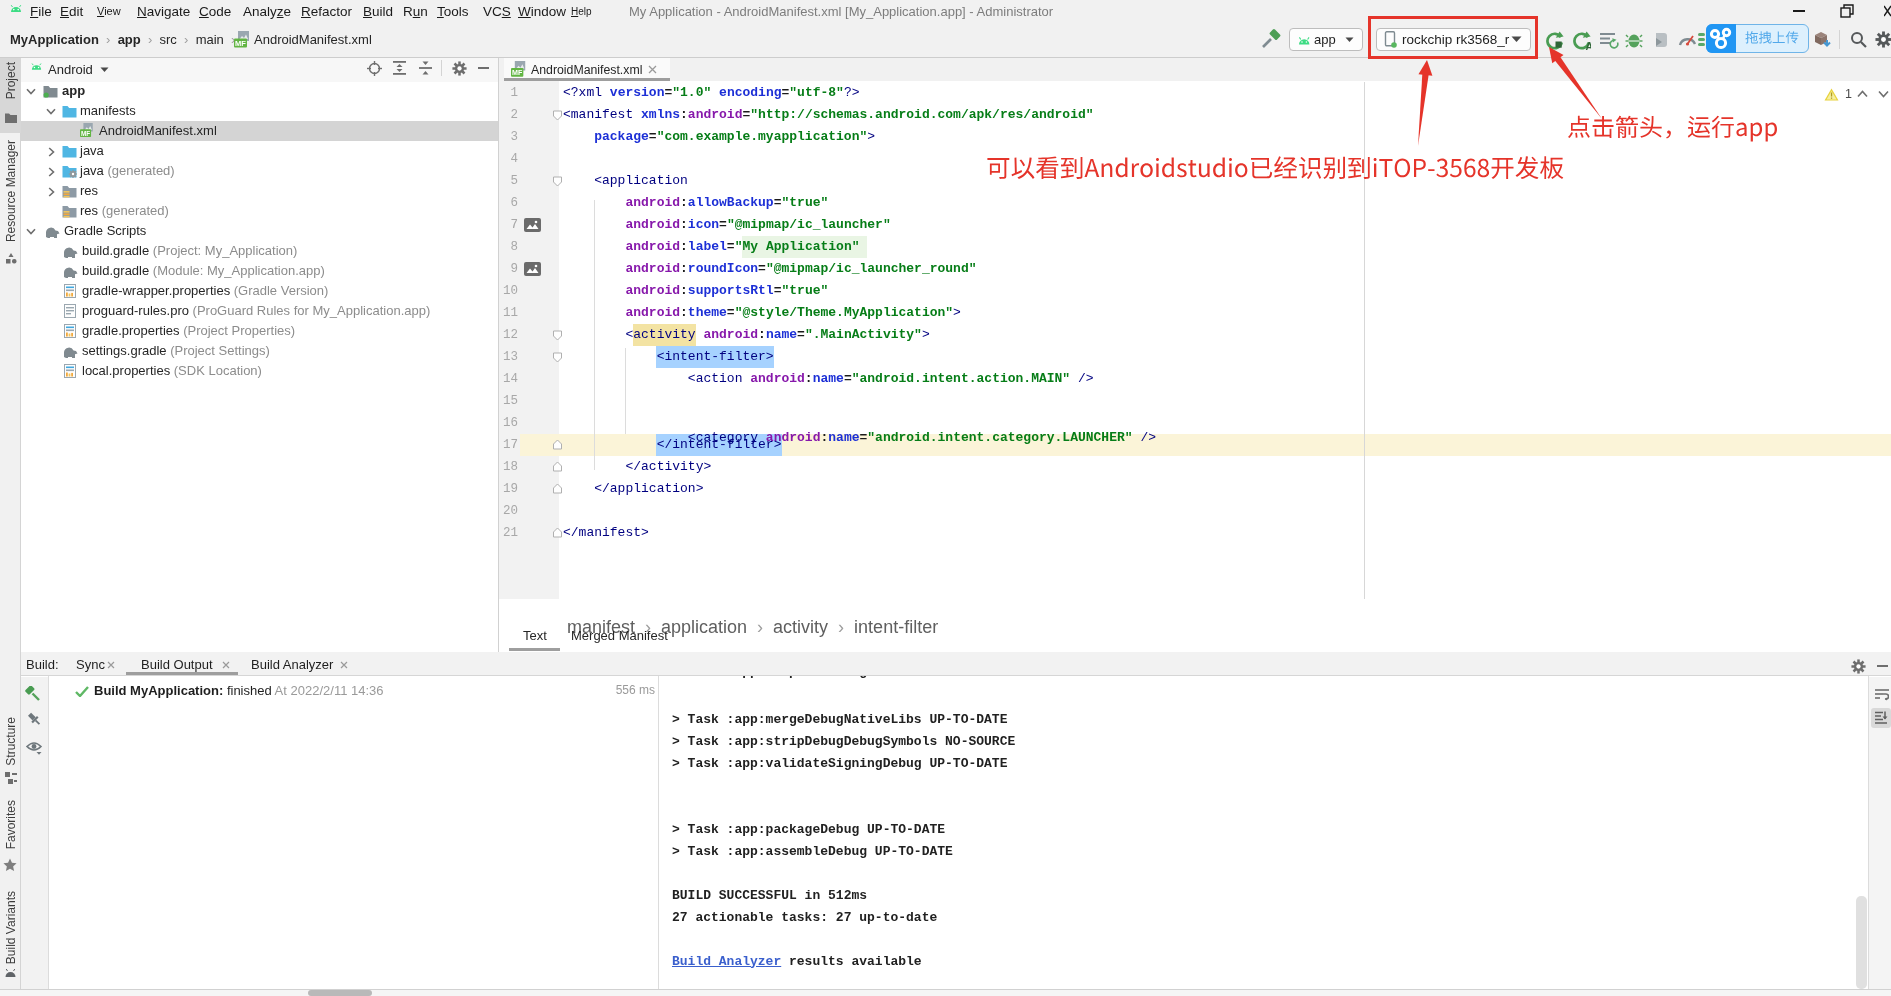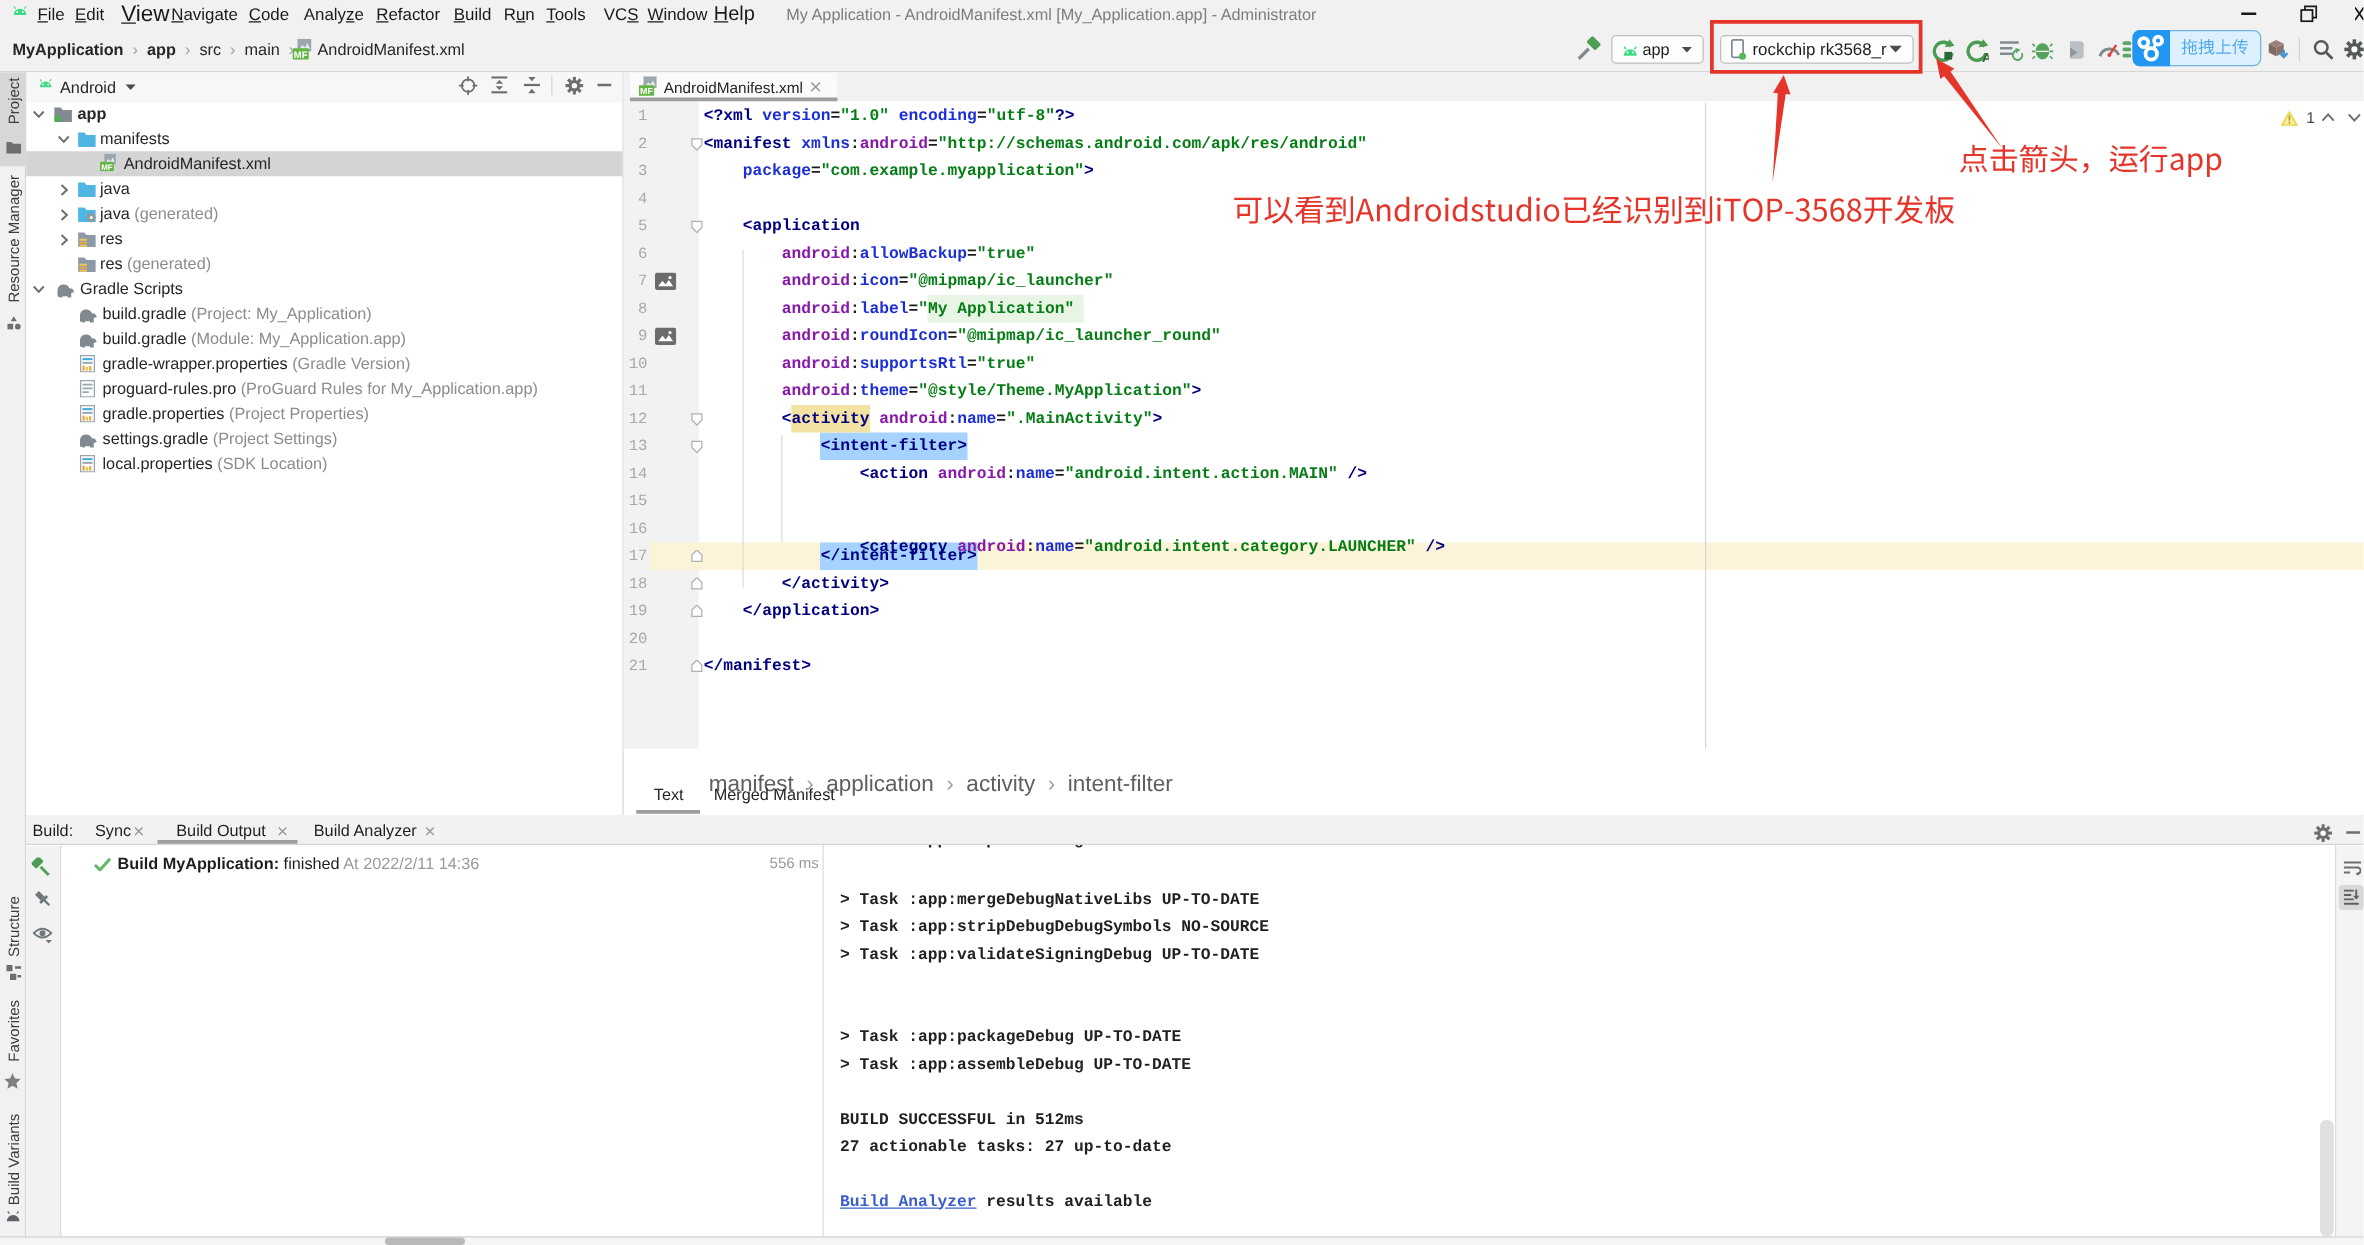--- a/index.html
+++ b/index.html
@@ -1,17 +1,17 @@
 <!DOCTYPE html>
 <html><head><meta charset="utf-8"><style>
 *{margin:0;padding:0;box-sizing:border-box}
 html,body{width:1891px;height:996px;overflow:hidden}
 body{font-family:"Liberation Sans",sans-serif;background:#fff;position:relative;font-size:13px;color:#1e1e1e}
 .ab{position:absolute}
-.T{color:#000080;font-weight:700}
+.T{color:#000080;font-weight:400}
 .A{color:#1c2fd6}
 .P{color:#8718ab}
 .G{color:#067d17}
 .D{color:#1a1a1a}
 .grey{color:#8c8c8c}
 .codeline{position:absolute;left:563px;height:22px;line-height:22px;font-family:"Liberation Mono",monospace;font-size:13px;font-weight:700;white-space:pre}
 .lnum{position:absolute;width:20px;text-align:right;height:22px;line-height:22px;font-family:"Liberation Mono",monospace;font-size:12.5px;color:#a8a8a8;font-weight:400}
 .treerow{position:absolute;height:20px;line-height:20px;font-size:13px;color:#262626;white-space:pre}
 .conline{position:absolute;left:672px;height:22px;line-height:22px;font-family:"Liberation Mono",monospace;font-size:13px;font-weight:700;color:#212121;white-space:pre}
 .vtext{writing-mode:vertical-rl;transform:rotate(180deg);font-size:12px;color:#3c3c3c;white-space:nowrap}
@@ -28,31 +28,31 @@
 <div class="ab" style="left:0;top:989px;width:1891px;height:7px;background:#f5f5f5;border-top:1px solid #d1d1d1"></div>
 <svg class="ab" style="left:8px;top:4px" width="16" height="14" viewBox="0 0 16 14">
 <path d="M3 8 a5 5 0 0 1 10 0 z" fill="#3ddc84"></path>
 <line x1="4.5" y1="3" x2="3.2" y2="1.2" stroke="#3ddc84" stroke-width="1"></line>
 <line x1="11.5" y1="3" x2="12.8" y2="1.2" stroke="#3ddc84" stroke-width="1"></line>
 <circle cx="5.8" cy="5.6" r="0.8" fill="#fff"></circle>
     <circle cx="10.2" cy="5.6" r="0.8" fill="#fff"></circle>
 </svg>
 <div class="ab" style="left:30px;top:3px;height:17px;line-height:17px;font-size:13.5px;color:#1a1a1a"><span></span><span style="text-decoration:underline">F</span><span>ile</span></div>
 <div class="ab" style="left:60px;top:3px;height:17px;line-height:17px;font-size:13.5px;color:#1a1a1a"><span></span><span style="text-decoration:underline">E</span><span>dit</span></div>
-<div class="ab" style="left:97px;top:3px;height:17px;line-height:17px;font-size:18px;color:#1a1a1a"><span></span><span style="text-decoration:underline">V</span><span>iew</span></div>
+<div class="ab" style="left:97px;top:3px;height:17px;line-height:17px;font-size:11px;color:#1a1a1a"><span></span><span style="text-decoration:underline">V</span><span>iew</span></div>
 <div class="ab" style="left:137px;top:3px;height:17px;line-height:17px;font-size:13.5px;color:#1a1a1a"><span></span><span style="text-decoration:underline">N</span><span>avigate</span></div>
 <div class="ab" style="left:199px;top:3px;height:17px;line-height:17px;font-size:13.5px;color:#1a1a1a"><span></span><span style="text-decoration:underline">C</span><span>ode</span></div>
 <div class="ab" style="left:243px;top:3px;height:17px;line-height:17px;font-size:13.5px;color:#1a1a1a"><span>Analy</span><span style="text-decoration:underline">z</span><span>e</span></div>
 <div class="ab" style="left:301px;top:3px;height:17px;line-height:17px;font-size:13.5px;color:#1a1a1a"><span></span><span style="text-decoration:underline">R</span><span>efactor</span></div>
 <div class="ab" style="left:363px;top:3px;height:17px;line-height:17px;font-size:13.5px;color:#1a1a1a"><span></span><span style="text-decoration:underline">B</span><span>uild</span></div>
 <div class="ab" style="left:403px;top:3px;height:17px;line-height:17px;font-size:13.5px;color:#1a1a1a"><span>R</span><span style="text-decoration:underline">u</span><span>n</span></div>
 <div class="ab" style="left:437px;top:3px;height:17px;line-height:17px;font-size:13.5px;color:#1a1a1a"><span></span><span style="text-decoration:underline">T</span><span>ools</span></div>
 <div class="ab" style="left:483px;top:3px;height:17px;line-height:17px;font-size:13.5px;color:#1a1a1a"><span>VC</span><span style="text-decoration:underline">S</span><span></span></div>
 <div class="ab" style="left:518px;top:3px;height:17px;line-height:17px;font-size:13.5px;color:#1a1a1a"><span></span><span style="text-decoration:underline">W</span><span>indow</span></div>
-<div class="ab" style="left:571px;top:3px;height:17px;line-height:17px;font-size:16px;color:#1a1a1a"><span></span><span style="text-decoration:underline">H</span><span>elp</span></div>
+<div class="ab" style="left:571px;top:3px;height:17px;line-height:17px;font-size:10px;color:#1a1a1a"><span></span><span style="text-decoration:underline">H</span><span>elp</span></div>
 <div class="ab" style="left:629px;top:3px;height:17px;line-height:17px;font-size:13px;color:#7d7d7d">My Application - AndroidManifest.xml [My_Application.app] - Administrator</div>
 <div class="ab" style="left:1793px;top:10px;width:12px;height:1.6px;background:#1a1a1a"></div>
 <svg class="ab" style="left:1840px;top:4px" width="14" height="14" viewBox="0 0 14 14" fill="none" stroke="#1a1a1a" stroke-width="1.4">
 <rect x="1" y="4" width="9" height="9"></rect>
     <path d="M4 4 V1 H13 V10 H10"></path>
   </svg>
 <svg class="ab" style="left:1884px;top:5px" width="7" height="12" viewBox="0 0 7 12" stroke="#1a1a1a" stroke-width="1.4">
     <path d="M0 1 L7 11 M7 1 L0 11"></path>
   </svg>
 <div class="ab" style="left:10px;top:30px;height:20px;line-height:20px;font-size:13px;color:#262626"><span style="font-weight:700">MyApplication</span><span style="color:#9e9e9e">&nbsp;&nbsp;›&nbsp;&nbsp;</span><span style="font-weight:700">app</span><span style="color:#9e9e9e">&nbsp;&nbsp;›&nbsp;&nbsp;</span><span>src</span><span style="color:#9e9e9e">&nbsp;&nbsp;›&nbsp;&nbsp;</span><span>main</span><span style="color:#9e9e9e">&nbsp;&nbsp;›&nbsp;&nbsp;</span></div>

